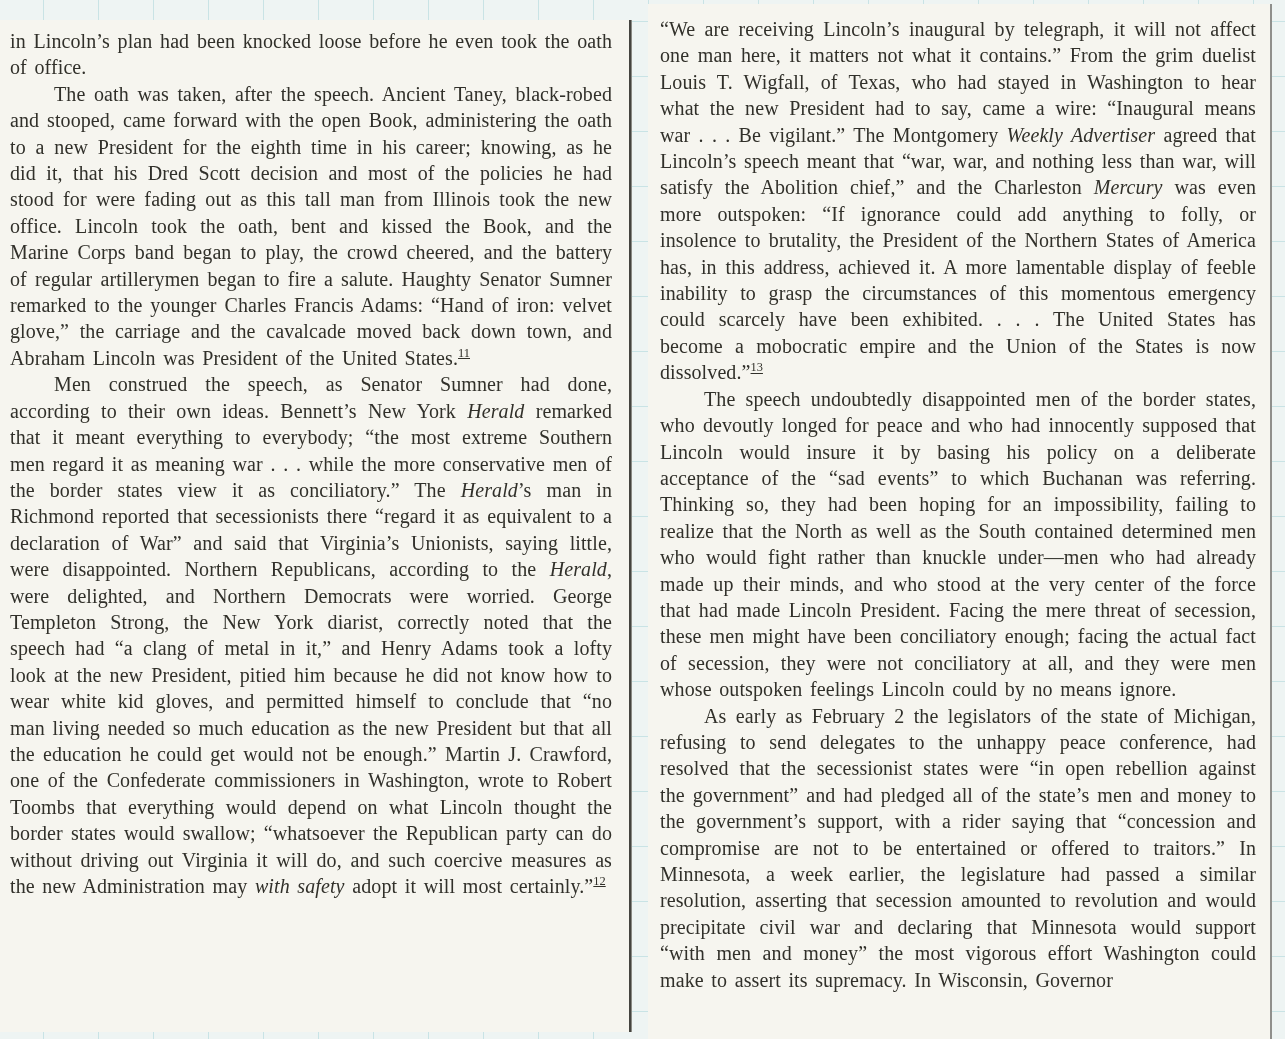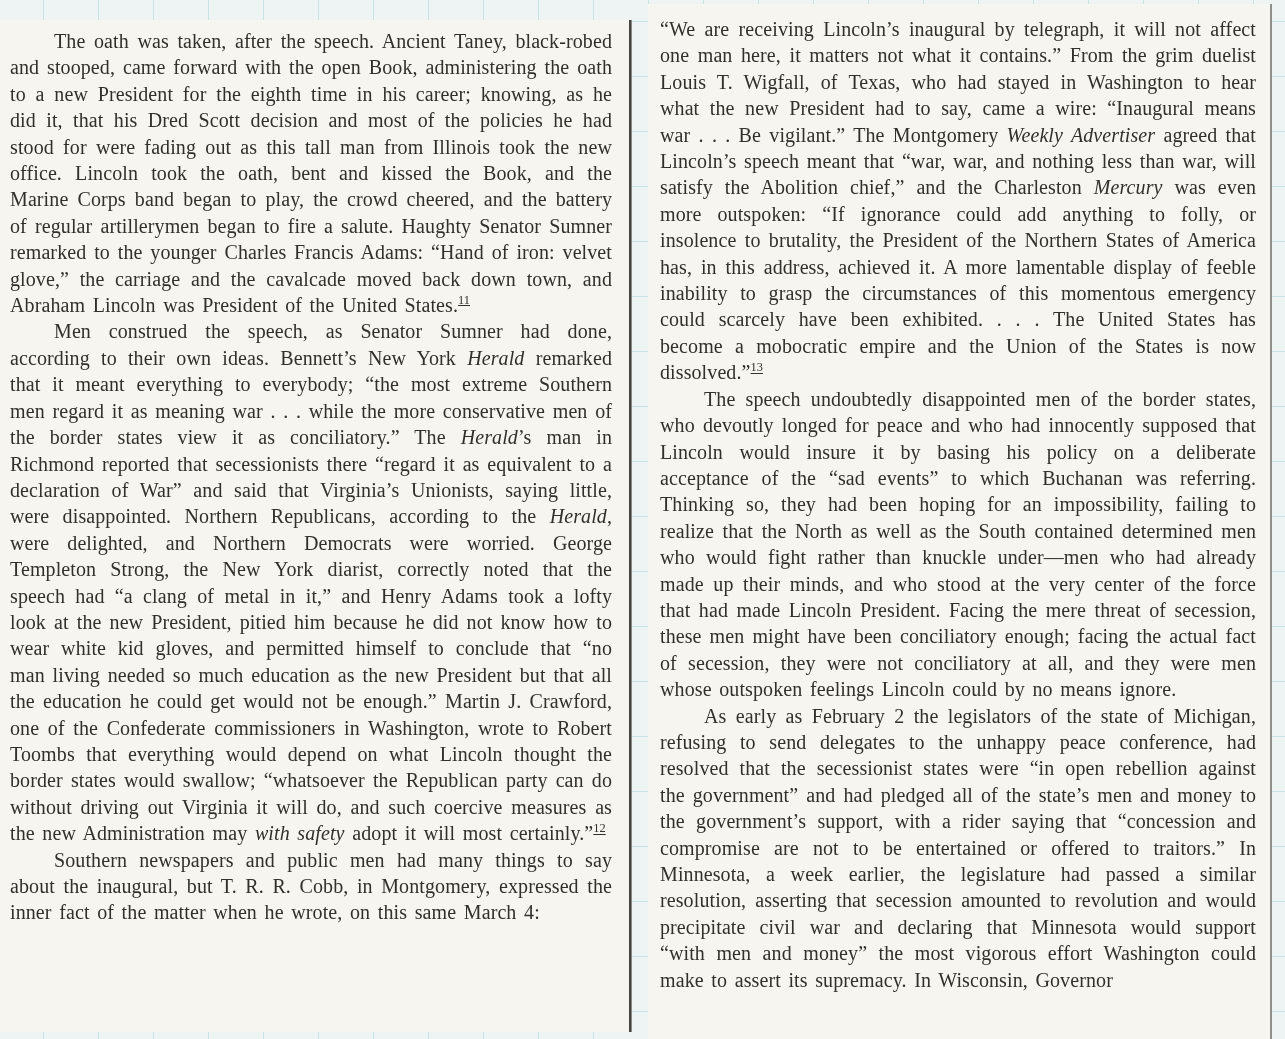--- a/index.html
+++ b/index.html
@@ -73,23 +73,23 @@
     vertical-align: super;
     letter-spacing: 0;
     text-decoration: underline;
   }
 </style>
 </head>
 <body>
 
 <div class="page page-left">
   <div class="text-col text-col-left">
+      <p class="para"><span>in Lincoln’s plan had been knocked loose before he even took the oath of office.</span></p>
       <p class="para indent"><span>The oath was taken, after the speech. Ancient Taney, black-robed and stooped, came forward with the open Book, administering the oath to a new President for the eighth time in his career; knowing, as he did it, that his Dred Scott decision and most of the policies he had stood for were fading out as this tall man from Illinois took the new office. Lincoln took the oath, bent and kissed the Book, and the Marine Corps band began to play, the crowd cheered, and the battery of regular artillerymen began to fire a salute. Haughty Senator Sumner remarked to the younger Charles Francis Adams: “Hand of iron: velvet glove,” the carriage and the cavalcade moved back down town, and Abraham Lincoln was President of the United States.</span><sup>11</sup></p>
       <p class="para indent"><span>Men construed the speech, as Senator Sumner had done, according to their own ideas. Bennett’s New York </span><em>Herald</em><span> remarked that it meant everything to everybody; “the most extreme Southern men regard it as meaning war . . . while the more conservative men of the border states view it as conciliatory.” The </span><em>Herald</em><span>’s man in Richmond reported that secessionists there “regard it as equivalent to a declaration of War” and said that Virginia’s Unionists, saying little, were disappointed. Northern Republicans, according to the </span><em>Herald</em><span>, were delighted, and Northern Democrats were worried. George Templeton Strong, the New York diarist, correctly noted that the speech had “a clang of metal in it,” and Henry Adams took a lofty look at the new President, pitied him because he did not know how to wear white kid gloves, and permitted himself to conclude that “no man living needed so much education as the new President but that all the education he could get would not be enough.” Martin J. Crawford, one of the Confederate commissioners in Washington, wrote to Robert Toombs that everything would depend on what Lincoln thought the border states would swallow; “whatsoever the Republican party can do without driving out Virginia it will do, and such coercive measures as the new Administration may </span><em>with safety</em><span> adopt it will most certainly.”</span><sup>12</sup></p>
-      <p class="para indent"><span>Southern newspapers and public men had many things to say about the inaugural, but T. R. R. Cobb, in Montgomery, expressed the inner fact of the matter when he wrote, on this same March 4:</span></p>
     </div>
 </div>
 
 <div class="page page-right">
   <div class="text-col text-col-right">
       <p class="para"><span>“We are receiving Lincoln’s inaugural by telegraph, it will not affect one man here, it matters not what it contains.” From the grim duelist Louis T. Wigfall, of Texas, who had stayed in Washington to hear what the new President had to say, came a wire: “Inaugural means war . . . Be vigilant.” The Montgomery </span><em>Weekly Advertiser</em><span> agreed that Lincoln’s speech meant that “war, war, and nothing less than war, will satisfy the Abolition chief,” and the Charleston </span><em>Mercury</em><span> was even more outspoken: “If ignorance could add anything to folly, or insolence to brutality, the President of the Northern States of America has, in this address, achieved it. A more lamentable display of feeble inability to grasp the circumstances of this momentous emergency could scarcely have been exhibited. . . . The United States has become a mobocratic empire and the Union of the States is now dissolved.”</span><sup>13</sup></p>
       <p class="para indent"><span>The speech undoubtedly disappointed men of the border states, who devoutly longed for peace and who had innocently supposed that Lincoln would insure it by basing his policy on a deliberate acceptance of the “sad events” to which Buchanan was referring. Thinking so, they had been hoping for an impossibility, failing to realize that the North as well as the South contained determined men who would fight rather than knuckle under—men who had already made up their minds, and who stood at the very center of the force that had made Lincoln President. Facing the mere threat of secession, these men might have been conciliatory enough; facing the actual fact of secession, they were not conciliatory at all, and they were men whose outspoken feelings Lincoln could by no means ignore.</span></p>
       <p class="para indent"><span>As early as February 2 the legislators of the state of Michigan, refusing to send delegates to the unhappy peace conference, had resolved that the secessionist states were “in open rebellion against the government” and had pledged all of the state’s men and money to the government’s support, with a rider saying that “concession and compromise are not to be entertained or offered to traitors.” In Minnesota, a week earlier, the legislature had passed a similar resolution, asserting that secession amounted to revolution and would precipitate civil war and declaring that Minnesota would support “with men and money” the most vigorous effort Washington could make to assert its supremacy. In Wisconsin, Governor</span></p>
     </div>
 </div>

